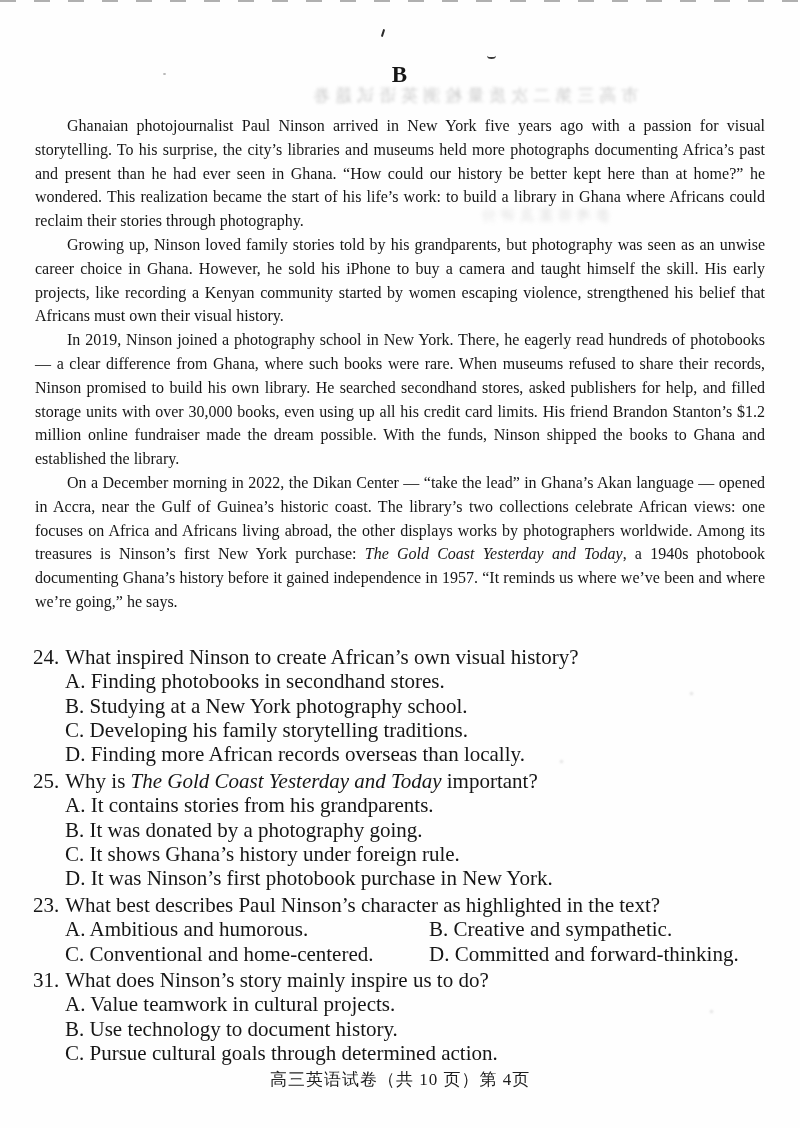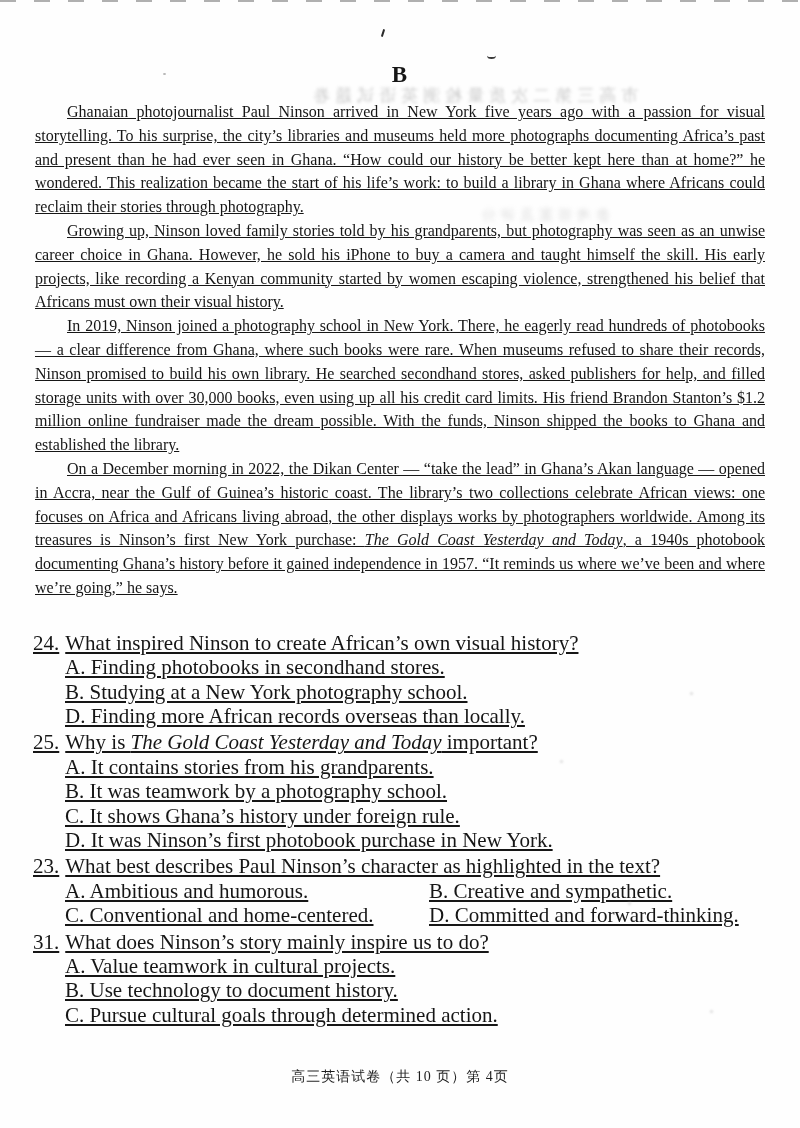--- a/index.html
+++ b/index.html
@@ -47,41 +47,41 @@
     filter: blur(1.7px); opacity: .45; pointer-events: none;
   }
   .bleed2 {
     position: absolute; top: 206px; left: 350px; width: 260px;
     font-family: "DejaVu Sans", sans-serif;
     font-size: 15px; color: #a8a8a8; letter-spacing: 4px;
     white-space: nowrap; transform: scaleX(-1);
     filter: blur(2px); opacity: .35; pointer-events: none;
   }
   .content {
-    position: absolute; top: 100px; left: 35px; width: 730px; text-decoration: underline;
+    position: absolute; top: 114px; left: 35px; width: 730px;
   }
   .passage p {
     margin: 0; text-indent: 2em; text-align: justify;
     font-size: 16px; line-height: 23.8px;
   }
   .book-title { font-style: italic; }
   .questions {
     margin-top: 31px; font-size: 21px; line-height: 24.4px;
   }
   .question { margin: 0 0 2px 0; }
   .q-stem { display: flex; }
   .q-num { flex: 0 0 auto; margin-right: 6px; margin-left: -2px; }
   .q-text { flex: 1 1 auto; }
   .q-options { margin-left: 30px; }
   .q-options.two-col {
     display: grid; grid-template-columns: 364px auto;
   }
   .footer {
     position: absolute; top: 1068px; left: 0; right: 0;
-    text-align: center; font-size: 14px; color: #1d1d1d;
+    text-align: center; font-size: 17px; color: #1d1d1d;
     letter-spacing: 1px;
   }
   
   .noise {
     position: absolute; width: 3px; height: 3px; border-radius: 50%;
     background: #c2c2c2; filter: blur(1px); opacity: .6;
   }
   .n1 { left: 690px; top: 692px; } .n2 { left: 628px; top: 902px; }
   .n3 { left: 560px; top: 760px; } .n4 { left: 710px; top: 1010px; }
 </style>
@@ -112,32 +112,33 @@
     <div class="questions">
 
       <div class="question">
         <div class="q-stem">
           <span class="q-num">24.</span>
           <span class="q-text">What inspired Ninson to create African’s own visual history?</span>
         </div>
         <div class="q-options">
           <div>A. Finding photobooks in secondhand stores.</div>
           <div>B. Studying at a New York photography school.</div>
+          <div>C. Developing his family storytelling traditions.</div>
           <div>D. Finding more African records overseas than locally.</div>
         </div>
       </div>
 
       <div class="question">
         <div class="q-stem">
           <span class="q-num">25.</span>
           <span class="q-text"><span>Why is </span><span class="book-title">The Gold Coast Yesterday and Today</span><span> important?</span></span>
         </div>
         <div class="q-options">
           <div>A. It contains stories from his grandparents.</div>
-          <div>B. It was teamwork by a photography school.</div>
+          <div>B. It was donated by a photography going.</div>
           <div>C. It shows Ghana’s history under foreign rule.</div>
           <div>D. It was Ninson’s first photobook purchase in New York.</div>
         </div>
       </div>
 
       <div class="question">
         <div class="q-stem">
           <span class="q-num">23.</span>
           <span class="q-text">What best describes Paul Ninson’s character as highlighted in the text?</span>
         </div>

